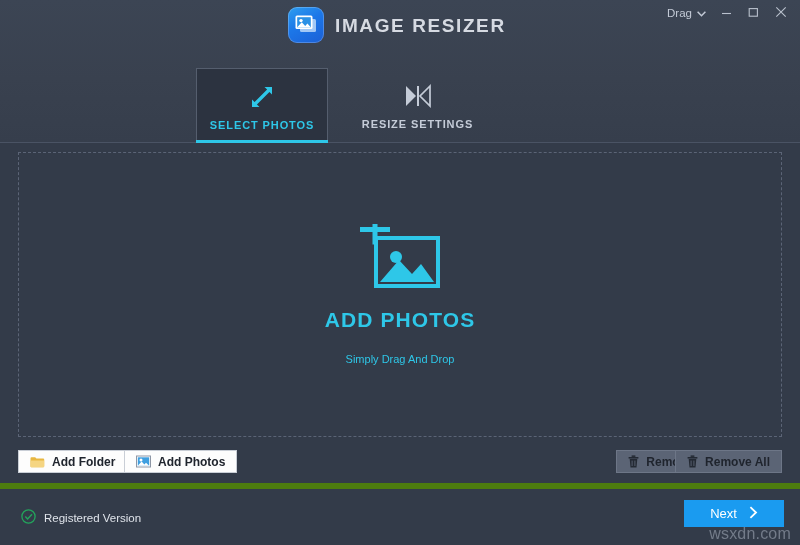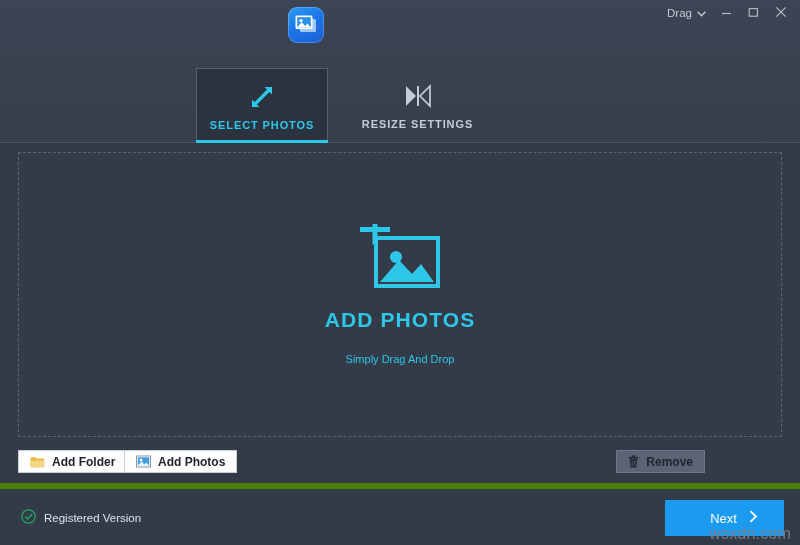--- a/index.html
+++ b/index.html
@@ -218,30 +218,29 @@
     left: 21px; top: 20px;
     display: flex;
     align-items: center;
     gap: 8px;
     font-size: 11.5px;
     color: #dfe3ea;
   }
   .nextbtn {
     position: absolute;
     right: 16px; top: 11px;
-    width: 100px; height: 36px;
+    width: 100px; height: 27px;
     background: #1a9bf0;
     display: flex;
     align-items: center;
     justify-content: center;
     gap: 12px;
     color: #ffffff;
     font-size: 13px;
     cursor: default;
-    padding-left: 19px;
   }
   .watermark {
     position: absolute;
     right: 9px; bottom: 2px;
     font-size: 16px;
     color: #737b89;
     letter-spacing: 0.2px;
   }
 </style>
 </head>
@@ -259,20 +258,21 @@
             <svg width="26" height="26" viewBox="0 0 26 26">
               <rect x="7" y="7" width="16" height="13" rx="1.5" fill="#cfe6fb" opacity="0.75"></rect>
               <rect x="2.5" y="3.5" width="17" height="13.5" rx="1.5" fill="#ffffff"></rect>
               <rect x="4.2" y="5.2" width="13.6" height="10.1" fill="#2b91e6"></rect>
               <circle cx="8" cy="8.6" r="1.7" fill="#ffffff"></circle>
               <path d="M4.2 15.3 L8.8 10.3 L12.2 14.0 L14.4 11.4 L17.8 15.3 Z" fill="#ffffff"></path>
             </svg>
           </span>
         </div>
         <div class="brandtext">
+          <span class="t1">IMAGE RESIZER</span>
         </div>
       </div>
 
       <div class="wincontrols">
         <div class="helpmenu">
           <span>Drag</span>
           <span class="chev">
             <svg width="9" height="6" viewBox="0 0 9 6">
               <path d="M0.6 0.8 L4.5 4.7 L8.4 0.8" fill="none" stroke="#c3cad6" stroke-width="1.5"></path>
             </svg>
@@ -372,20 +372,31 @@
         <svg width="11" height="13" viewBox="0 0 11 13">
           <rect x="3.6" y="0.4" width="3.8" height="1.5" fill="#242a34"></rect>
           <rect x="0.6" y="2" width="9.8" height="1.6" fill="#242a34"></rect>
           <path d="M1.7 4 L9.3 4 L8.5 12.6 L2.5 12.6 Z" fill="#242a34"></path>
           <path d="M4.1 5.6 L4.1 11 M6.9 5.6 L6.9 11" stroke="#5b6475" stroke-width="0.9"></path>
         </svg>
       </span>
       <span>Remove</span>
     </div>
 
+    <div class="btn dim b-removeall">
+      <span>
+        <svg width="11" height="13" viewBox="0 0 11 13">
+          <rect x="3.6" y="0.4" width="3.8" height="1.5" fill="#242a34"></rect>
+          <rect x="0.6" y="2" width="9.8" height="1.6" fill="#242a34"></rect>
+          <path d="M1.7 4 L9.3 4 L8.5 12.6 L2.5 12.6 Z" fill="#242a34"></path>
+          <path d="M4.1 5.6 L4.1 11 M6.9 5.6 L6.9 11" stroke="#5b6475" stroke-width="0.9"></path>
+        </svg>
+      </span>
+      <span>Remove All</span>
+    </div>
   </div>
 
   <div class="footer">
 
     <div class="regver">
       <span>
         <svg width="15" height="15" viewBox="0 0 15 15">
           <circle cx="7.5" cy="7.5" r="6.6" fill="none" stroke="#23a45c" stroke-width="1.3"></circle>
           <path d="M4.3 7.6 L6.6 10 L11 5.2" fill="none" stroke="#23a45c" stroke-width="1.4"></path>
         </svg>

